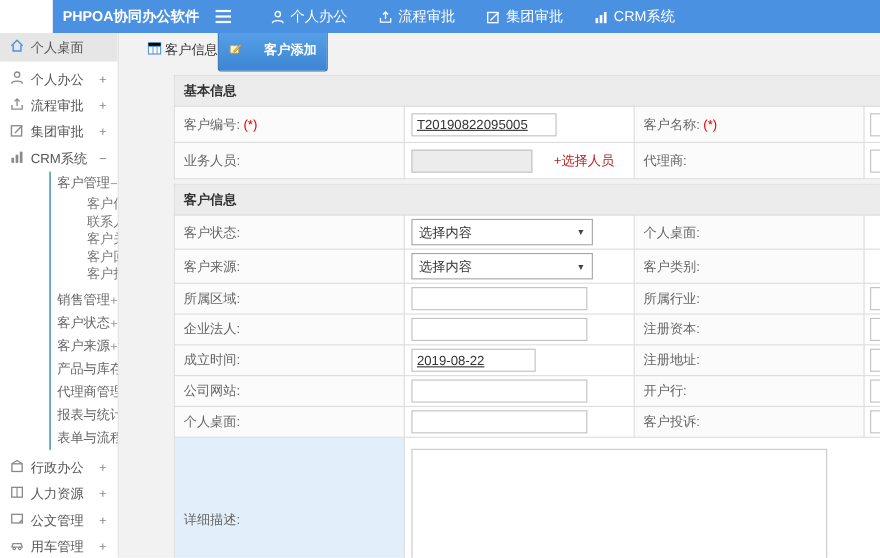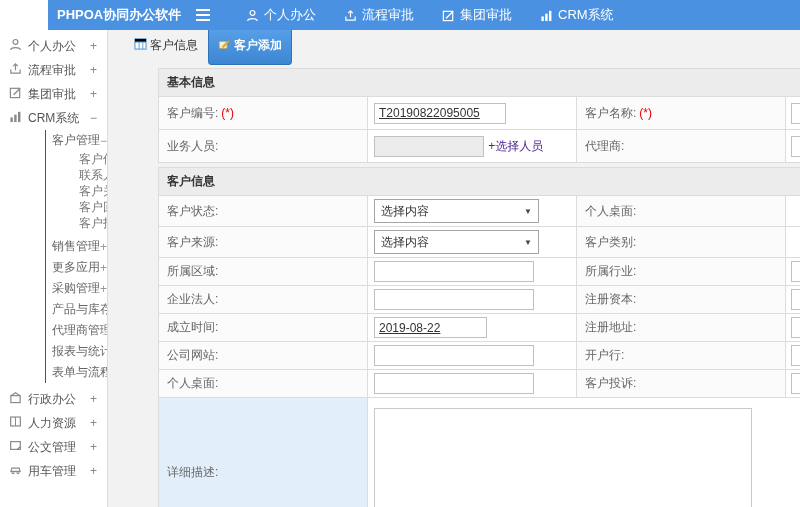--- a/index.html
+++ b/index.html
@@ -31,41 +31,41 @@
   .sub2-item .lbl { flex:1; }
   .sub2-item .mark { color:#999; }
   .sub3-item { height:16px; padding-left:33px; display:flex; align-items:center; color:#777; cursor:pointer; white-space:nowrap; }
   .gap6 { height:5px; } .gap4 { height:4px; }
 
   
   .content { position:absolute; top:30px; left:108px; width:692px; height:477px;
     background:#f2f2f2; overflow:hidden; }
   .tabbar { height:30px; display:flex; align-items:center; padding-left:26px; }
   .tab-plain { display:flex; align-items:center; gap:3px; color:#333; cursor:pointer; }
-  .tab-active { display:flex; align-items:center; gap:4px; margin-left:10px; height:40px; padding:0 9px;
+  .tab-active { display:flex; align-items:center; gap:20px; margin-left:0; height:40px; padding:0 9px;
     background:linear-gradient(#5aa1e8,#3c86d3); border:1px solid #3073b7; border-radius:3px;
     color:#fff; font-weight:bold; cursor:pointer; }
 
   
   .form-wrap { position:absolute; top:38px; left:50px; width:840px; }
   table.ftab { border-collapse:collapse; table-layout:fixed; width:837px; background:#fff; }
   table.ftab td { border:1px solid #dcdcdc; vertical-align:middle; }
   td.sec { background:#ececec; font-weight:bold; color:#333; padding:5px 8px; height:23px; }
   td.lab { width:147px; background:#fbfbfb; color:#666; padding-left:8px; }
   td.inp { width:340px; background:#fff; padding:3px 6px; }
   td.lab2 { width:150px; background:#fbfbfb; color:#666; padding-left:8px; }
   td.inp2 { width:200px; background:#fff; padding:3px 5px; }
   tr.r-big td { height:33px; }
   tr.r-std td { height:26px; }
   .req { color:#e60000; margin-left:3px; }
   input[type=text] { height:21px; border:1px solid #c0c0c0; padding:0 4px; font-size:12px;
     font-family:"Liberation Sans","DejaVu Sans",sans-serif; color:#333; background:#fff;text-decoration:underline; }
   .w132 { width:132px; } .w160 { width:160px; } .w113 { width:113px; } .w170 { width:170px; }
   input.ro { background:#ececec; width:110px; }
-  .pick-link { color:#4c1d95; margin-left:1px; cursor:pointer; text-decoration:none; }
+  .pick-link { color:#b91c1c; margin-left:16px; cursor:pointer; text-decoration:none; }
   .selbox { width:165px; height:24px; border:1px solid #a5a5a5; background:#fff; display:flex;
     align-items:center; padding:0 6px; color:#333; cursor:pointer; }
   .selbox .txt { flex:1; }
   .selbox .sc { font-size:8px; color:#444; }
   td.desc-lab { background:#e2eefa; }
   textarea { width:378px; height:113px; border:1px solid #c9c9c9; resize:both; margin:2px 0;
     font-family:"Liberation Sans","DejaVu Sans",sans-serif; }
   tr.r-desc td { height:150px; }
   tr.r-desc td.inp { vertical-align:top; padding-top:8px; }
   .tgap { height:4px; }
@@ -115,20 +115,27 @@
             <rect x="5.6" y="5" width="2.6" height="8" fill="#fff"></rect>
             <rect x="9.7" y="2" width="2.6" height="11" fill="#fff"></rect>
           </svg>
         </span>
       <span>CRM系统</span>
     </div>
   </div>
 </div>
 
 <div class="sidebar">
+  <div class="snav-item selected">
+    <span><svg width="13" height="13" viewBox="0 0 14 14">
+          <path d="M1.5 7 L7 1.8 L12.5 7" fill="none" stroke="#4a91e2" stroke-width="1.4"></path>
+          <path d="M3.2 6.4 V12.2 H10.8 V6.4" fill="none" stroke="#4a91e2" stroke-width="1.4"></path>
+        </svg></span>
+    <span class="lbl">个人桌面</span>
+  </div>
   <div class="gap4"></div>
   <div class="snav-item">
     <span><svg width="13" height="13" viewBox="0 0 14 14">
           <circle cx="7" cy="4.2" r="2.6" fill="none" stroke="#8a8a8a" stroke-width="1.3"></circle>
           <path d="M1.8 13 C1.8 9.6 12.2 9.6 12.2 13" fill="none" stroke="#8a8a8a" stroke-width="1.3"></path>
         </svg></span>
     <span class="lbl">个人办公</span>
     <span class="mark">+</span>
   </div>
   <div class="snav-item">
@@ -175,25 +182,25 @@
       </div>
     <div class="sub3-item">
         <span>客户投诉</span>
       </div>
     <div class="gap6"></div>
     <div class="sub2-item">
       <span class="lbl">销售管理</span>
       <span class="mark">+</span>
     </div>
     <div class="sub2-item">
-      <span class="lbl">更多应用</span>
+      <span class="lbl">客户状态</span>
       <span class="mark">+</span>
     </div>
     <div class="sub2-item">
-      <span class="lbl">采购管理</span>
+      <span class="lbl">客户来源</span>
       <span class="mark">+</span>
     </div>
     <div class="sub2-item">
       <span class="lbl">产品与库存</span>
 
     </div>
     <div class="sub2-item">
       <span class="lbl">代理商管理</span>
 
     </div>

